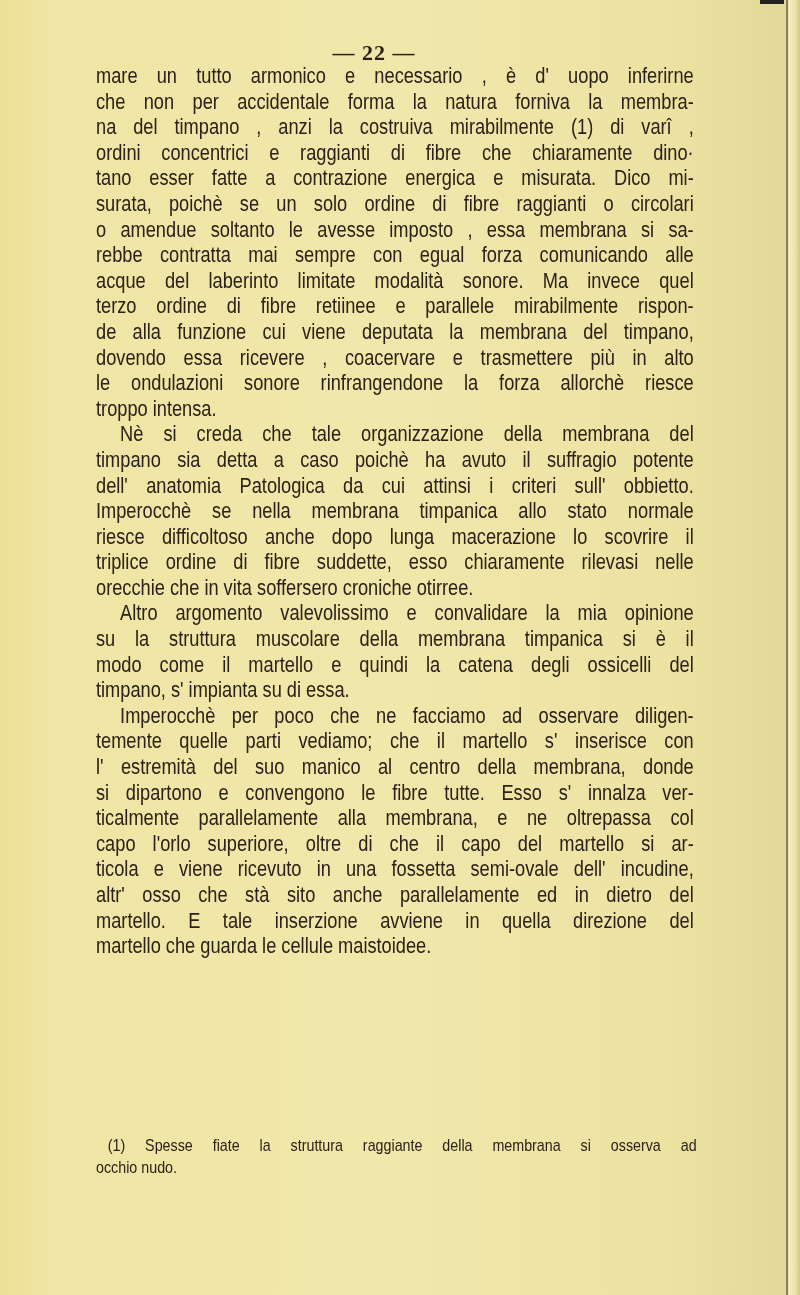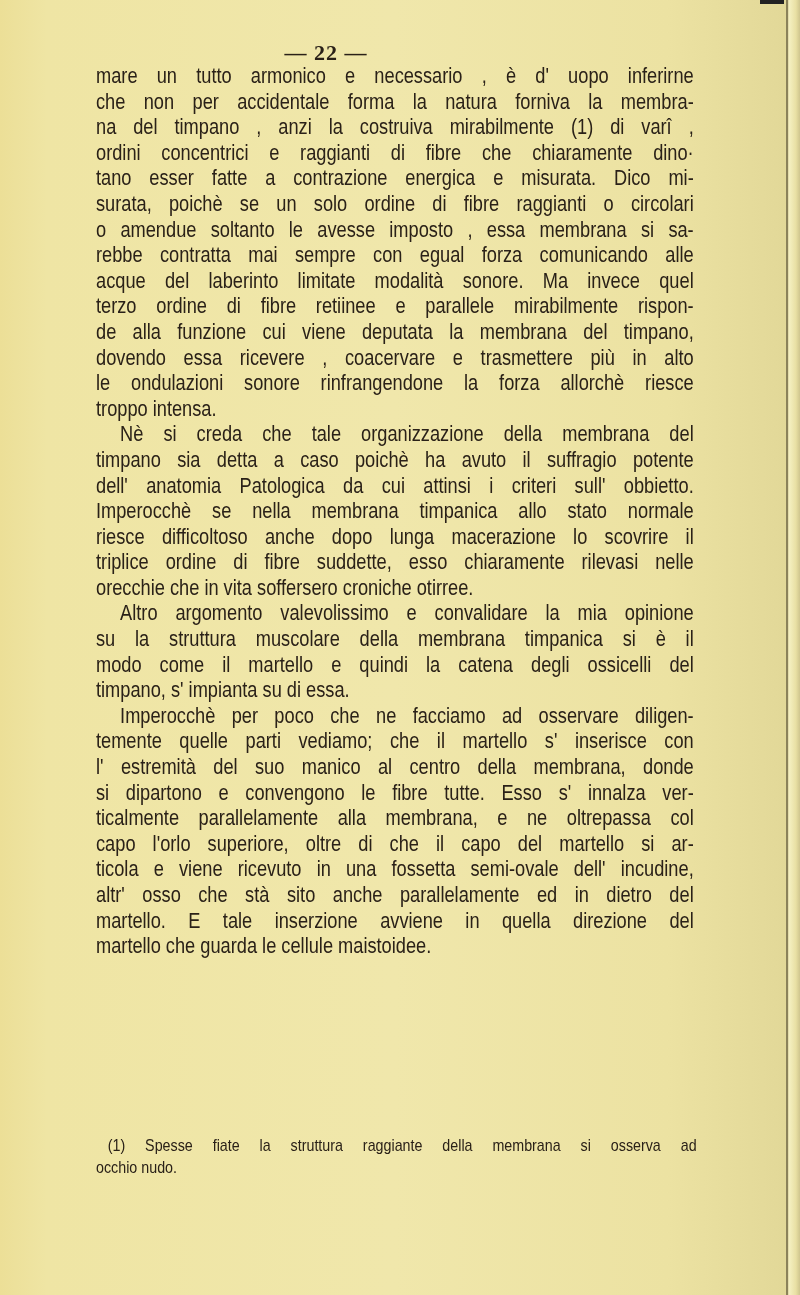--- a/index.html
+++ b/index.html
@@ -19,20 +19,21 @@
   .right-edge-line {
     position: absolute; left: 786px; top: 0; width: 2px; height: 1295px; background: #8b825a;
   }
   .top-mark {
     position: absolute; left: 760px; top: 0; width: 24px; height: 4px; background: #222;
   }
   .page-number {
     position: absolute; top: 40px; left: 0; width: 652px; text-align: center;
     font-size: 22px; font-weight: bold; color: #2a2118; letter-spacing: 1px;
     font-family: "Liberation Serif", serif;
+    padding-left: 48px;
   }
   .body-text {
     position: absolute; left: 96px; top: 63px; width: 598px;
     color: #2a2118; font-size: 21.2px; line-height: 25.6px;
     font-family: "Liberation Sans Narrow", "Liberation Sans", sans-serif;
     transform: scaleX(0.86); transform-origin: left top;
     width: 695px;
   }
   .line { white-space: nowrap; text-align: justify; text-align-last: justify; display: block; height: 25.6px; }
   .line.last { text-align-last: left; }

